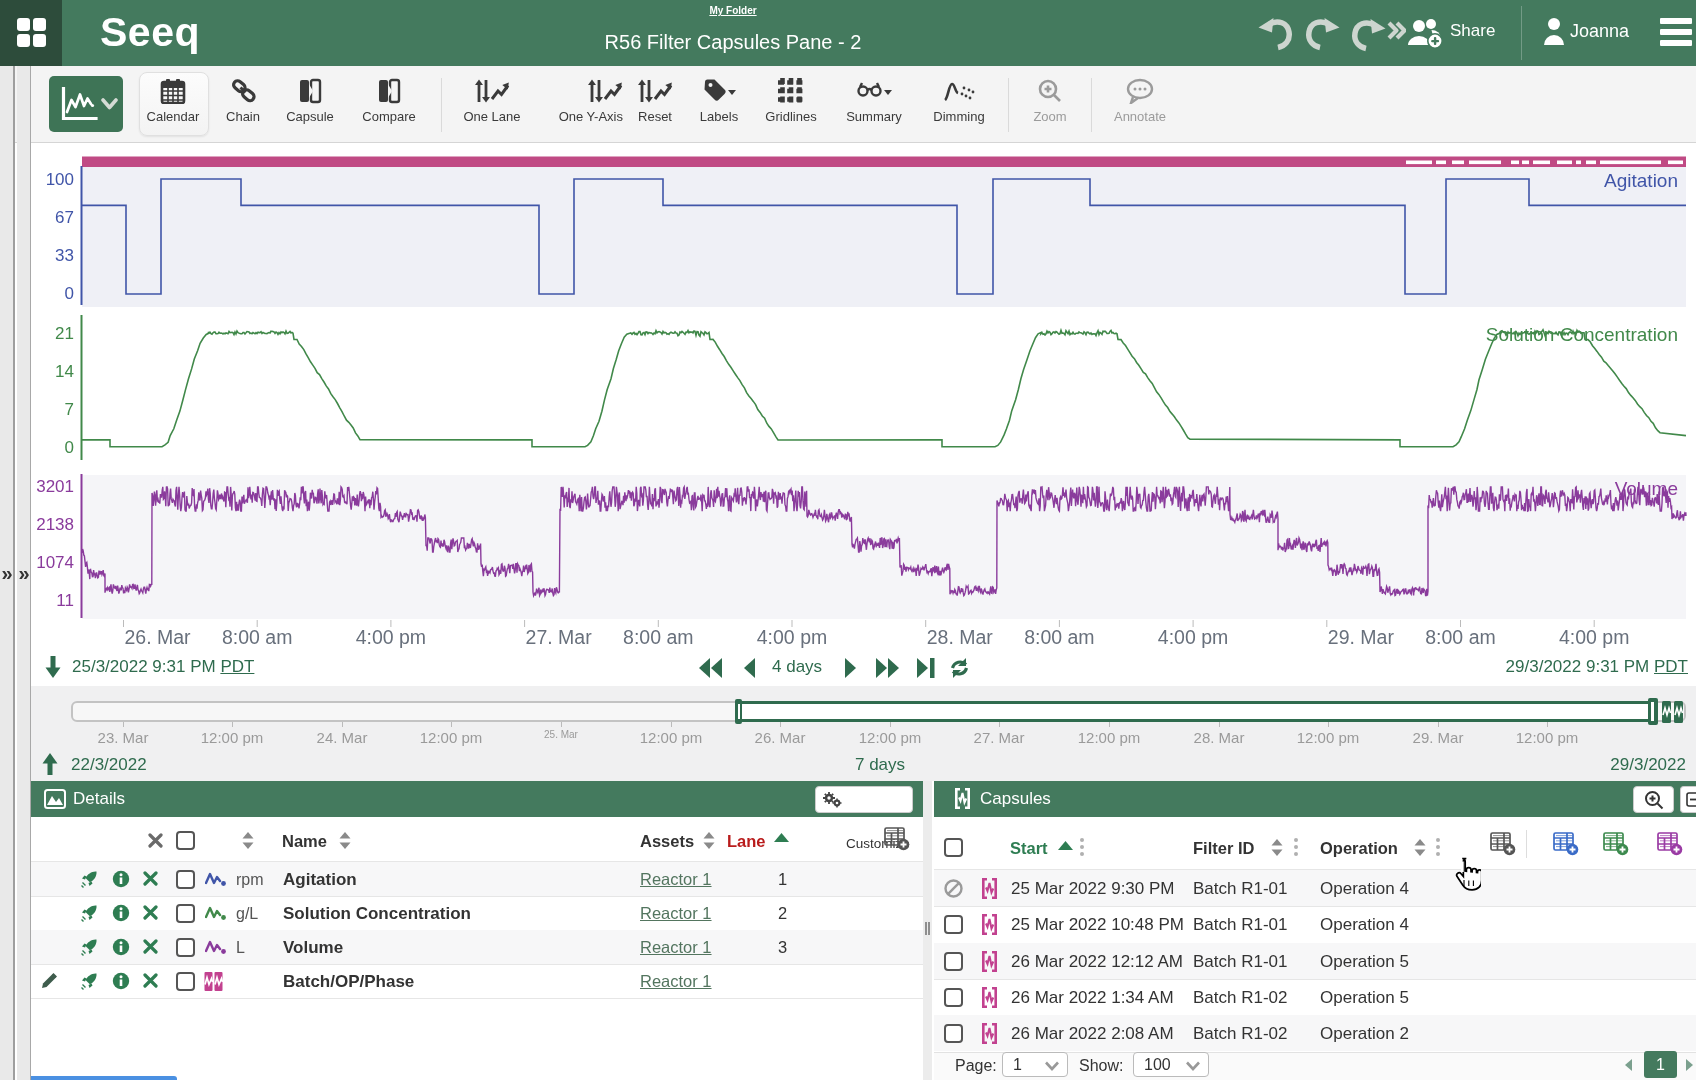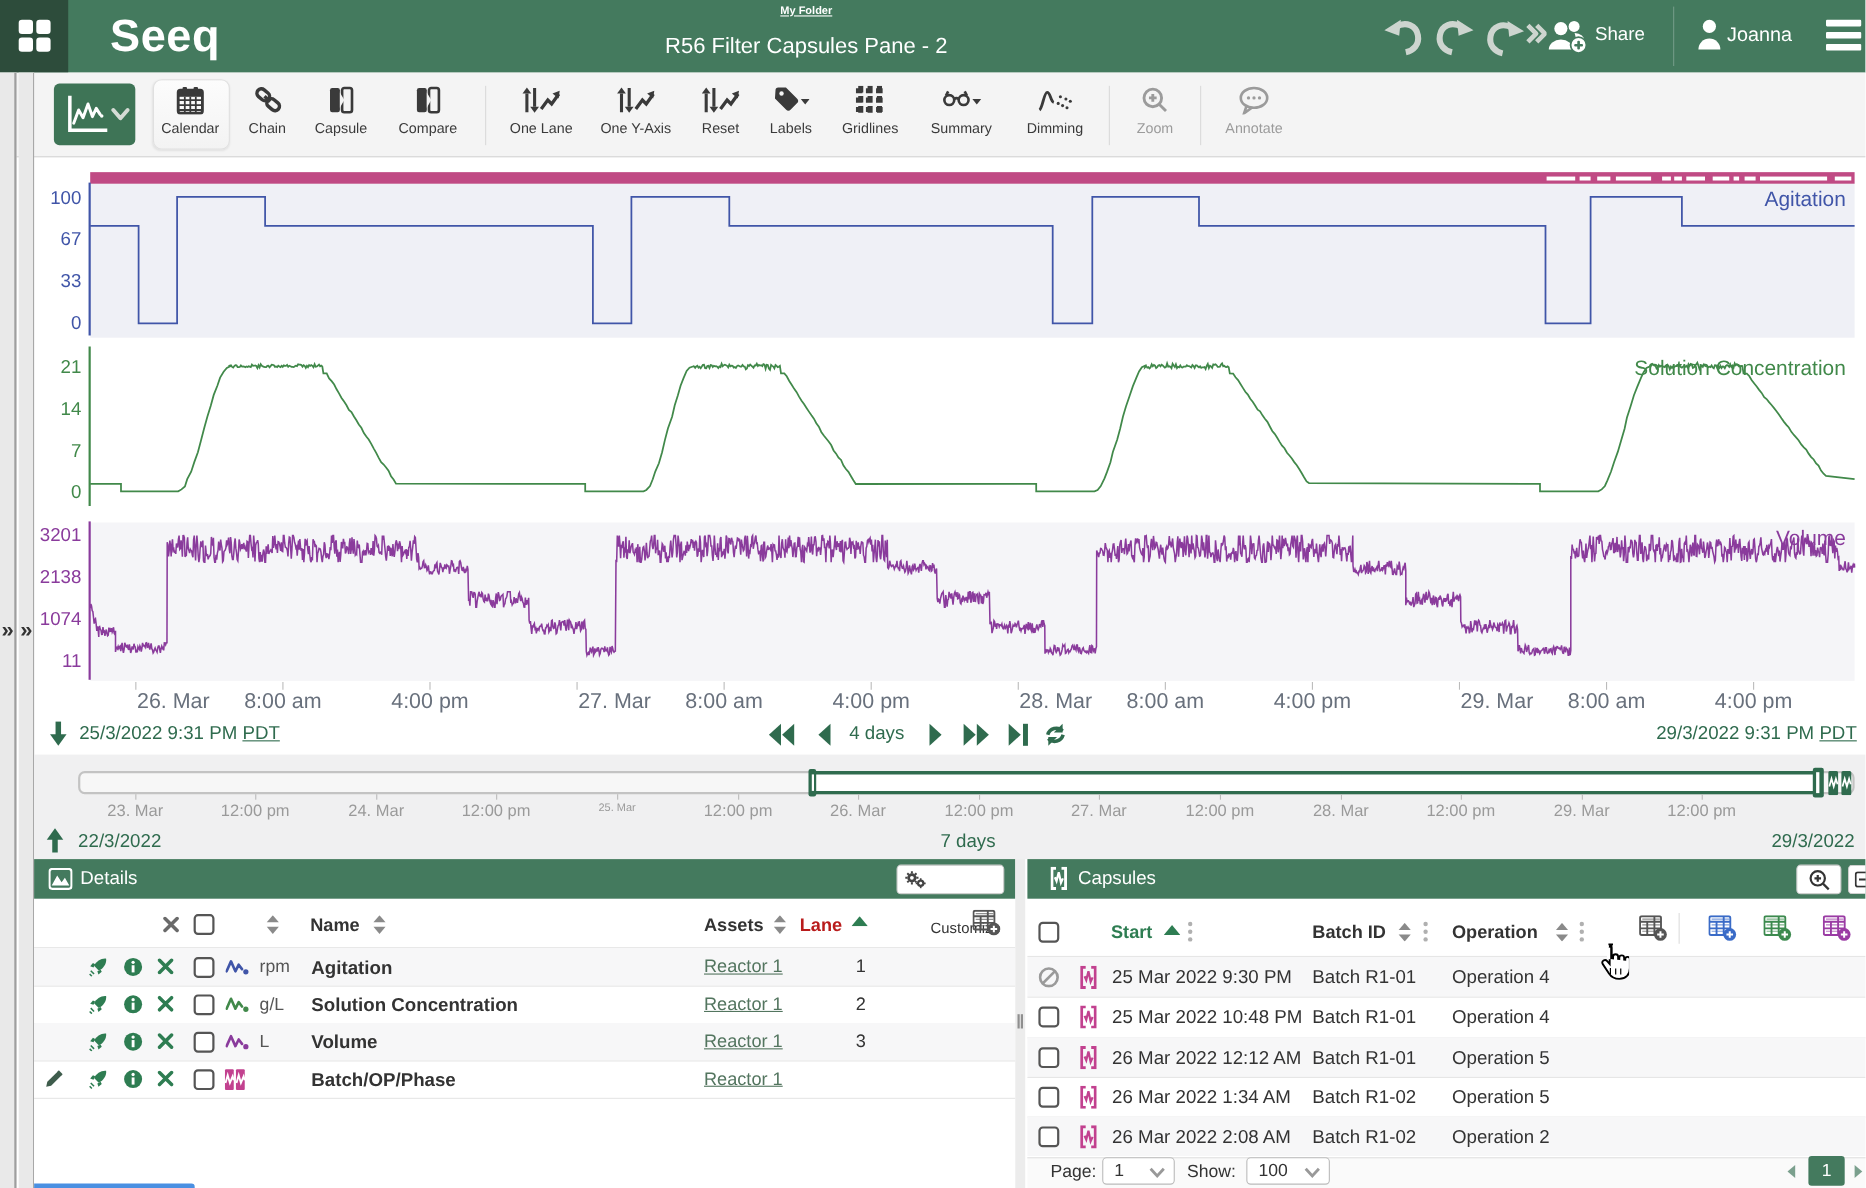--- a/index.html
+++ b/index.html
@@ -120,21 +120,21 @@
 <path d="M5 7 V24"></path>
           <path d="M12 2 V19"></path>
 <path d="M5 1.5 l-4 5.5 h8 z" fill="#3a3a3a" stroke="none"></path>
           <path d="M12 24.5 l-4 -5.5 h8 z" fill="#3a3a3a" stroke="none"></path>
 <path d="M18 21 l6 -8 3.5 3.5 6.5 -9" stroke-width="3"></path>
 <path d="M34.8 4.5 l-1 7 -5.5 -4.5 z" fill="#3a3a3a" stroke="none"></path>
 </g>
       </svg></div>
     <div class="lbl">One Lane</div>
   </div>
-<div class="tb-item" style="left:533px;width:90px;">
+<div class="tb-item" style="left:533px;width:90px;text-align:right;">
     <div style="height:28px;"><svg width="36" height="26" viewBox="0 0 36 26">
         <g fill="none" stroke="#3a3a3a" stroke-width="2.8">
 <path d="M5 7 V24"></path>
           <path d="M12 2 V19"></path>
 <path d="M5 1.5 l-4 5.5 h8 z" fill="#3a3a3a" stroke="none"></path>
           <path d="M12 24.5 l-4 -5.5 h8 z" fill="#3a3a3a" stroke="none"></path>
 <path d="M18 21 l6 -8 3.5 3.5 6.5 -9" stroke-width="3"></path>
 <path d="M34.8 4.5 l-1 7 -5.5 -4.5 z" fill="#3a3a3a" stroke="none"></path>
 </g>
       </svg></div>
@@ -568,21 +568,21 @@
 <svg class="abs" style="left:1686px;top:792px;" width="15" height="15" viewBox="0 0 15 15">
 <rect x="1" y="1" width="13" height="13" rx="2" fill="none" stroke="#333" stroke-width="1.6"></rect>
 <path d="M4 7.5 h7" stroke="#333" stroke-width="1.8"></path>
   </svg>
 <div class="chk" style="left:944px;top:838px;"></div>
 <div class="abs" style="left:1010px;top:839px;font-size:16.5px;font-weight:bold;color:#2e7d52;">Start</div>
 <svg class="abs" style="left:1058px;top:841px;" width="15" height="9" viewBox="0 0 15 9">
     <path d="M7.5 0 L15 9 H0 z" fill="#2e7d52"></path>
   </svg>
 <div class="abs" style="left:1080px;top:838px;width:4px;height:4px;border-radius:50%;background:#b0b0b0;box-shadow:0 7px 0 #b0b0b0, 0 14px 0 #b0b0b0;"></div>
-<div class="abs" style="left:1193px;top:839px;font-size:16.5px;font-weight:bold;color:#333;">Batch ID</div>
+<div class="abs" style="left:1193px;top:839px;font-size:16.5px;font-weight:bold;color:#333;">Filter ID</div>
 <svg class="abs" style="left:1270px;top:839px;" width="14" height="17" viewBox="0 0 14 17">
 <path d="M7 0 L12.5 6.5 H1.5 z" fill="#8a8a8a"></path>
     <path d="M7 17 L12.5 10.5 H1.5 z" fill="#8a8a8a"></path>
   </svg>
 <div class="abs" style="left:1294px;top:838px;width:4px;height:4px;border-radius:50%;background:#b0b0b0;box-shadow:0 7px 0 #b0b0b0, 0 14px 0 #b0b0b0;"></div>
 <div class="abs" style="left:1320px;top:839px;font-size:16.5px;font-weight:bold;color:#333;">Operation</div>
 <svg class="abs" style="left:1413px;top:839px;" width="14" height="17" viewBox="0 0 14 17">
 <path d="M7 0 L12.5 6.5 H1.5 z" fill="#8a8a8a"></path>
     <path d="M7 17 L12.5 10.5 H1.5 z" fill="#8a8a8a"></path>
   </svg>

